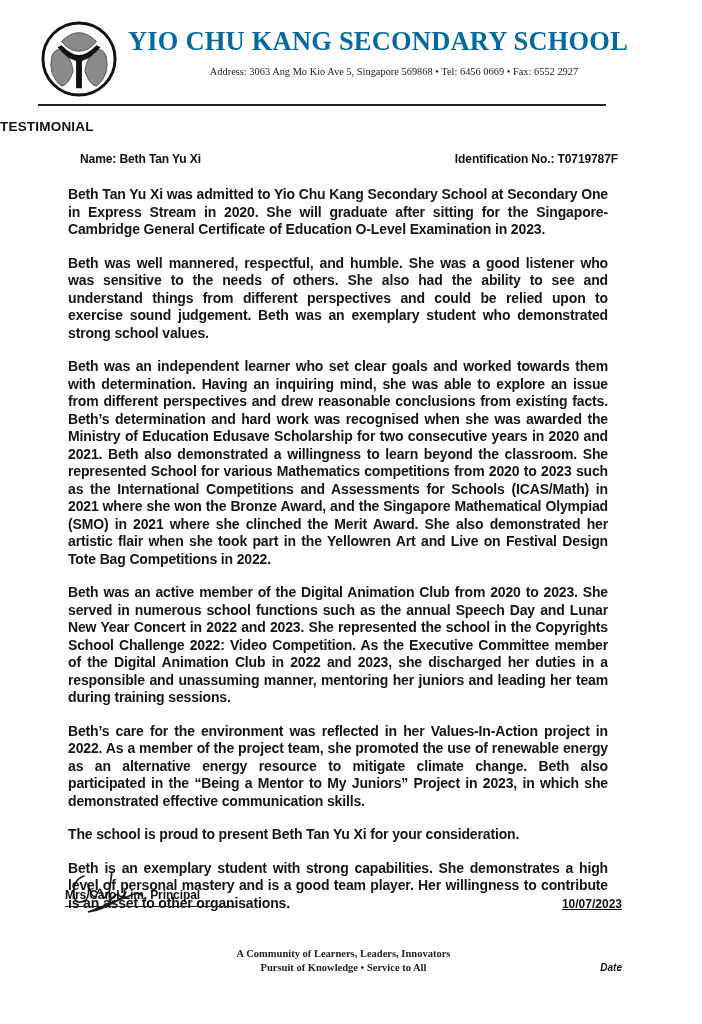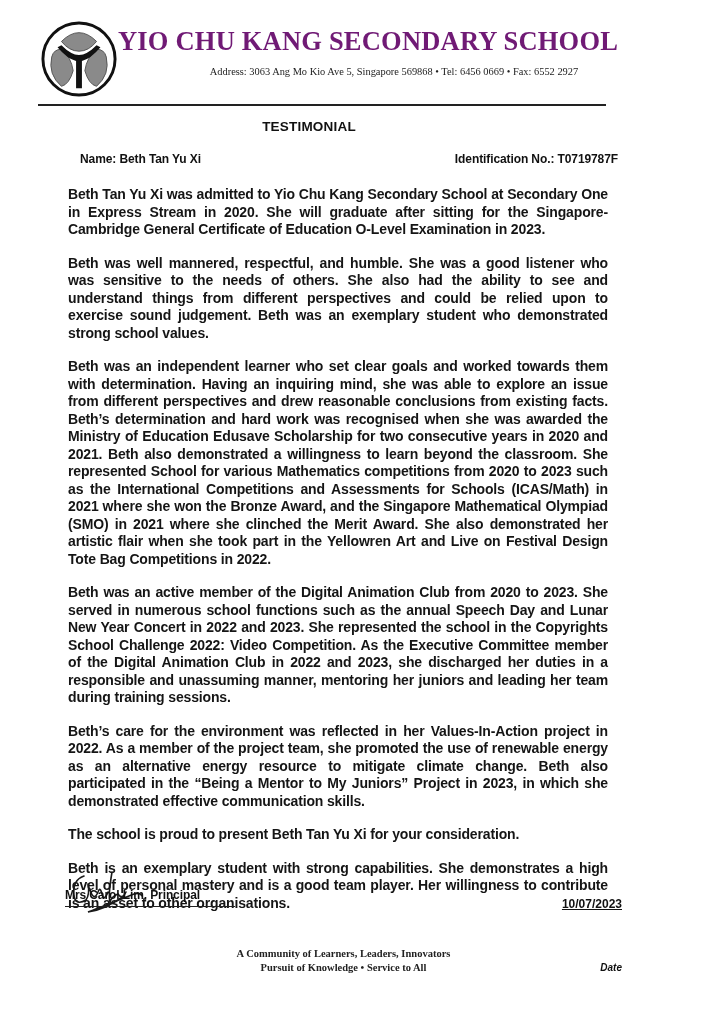--- a/index.html
+++ b/index.html
@@ -3,36 +3,36 @@
   <meta charset="utf-8">
   <style>
     html, body { margin: 0; padding: 0; }
     body {
       width: 702px; height: 1024px; background: #ffffff; position: relative; overflow: hidden;
       color: #111; font-family: "Liberation Sans", sans-serif;
     }
     .letterhead { position: absolute; left: 40px; top: 20px; width: 620px; height: 86px; }
     .logo { position: absolute; left: 0; top: 0; width: 78px; height: 78px; }
     .school-name {
-      position: absolute; left: 78px; top: 6px; width: 520px; 
+      position: absolute; left: 78px; top: 6px; width: 520px; text-align: center;
       font-family: "Liberation Serif", serif; font-weight: bold; font-size: 26.5px; letter-spacing: 0.2px;
-      color: #701a75; white-space: nowrap;
+      color: #0369a1; white-space: nowrap;
     }
     .contact {
       position: absolute; left: 94px; width: 520px; text-align: center;
       font-family: "Liberation Serif", serif; font-size: 10.4px; color: #222; white-space: nowrap;
     }
     .contact.l1 { top: 46px; }
     .contact.l2 { top: 60px; }
     .rule {
       position: absolute; left: 38px; top: 104px; width: 568px; height: 0;
       border-top: 2px solid #222;
     }
     .title {
-      position: absolute; left: 0; width: 618px; top: 119px; text-align: center;
+      position: absolute; left: 0; width: 618px; top: 119px; 
       font-weight: bold; font-size: 13.5px; letter-spacing: 0.2px;
     }
     .idrow { position: absolute; left: 68px; top: 152px; width: 538px; font-size: 12px; font-weight: bold; letter-spacing: -0.1px; padding-left: 12px; }
     .idrow .id { position: absolute; right: 0; top: 0; }
     .body-text {
       position: absolute; left: 68px; top: 186px; width: 540px;
       font-size: 14px; line-height: 17.5px; font-weight: bold; letter-spacing: -0.15px;
       text-align: justify; color: #151515;
     }
     .body-text p { margin: 0 0 16px 0; }

